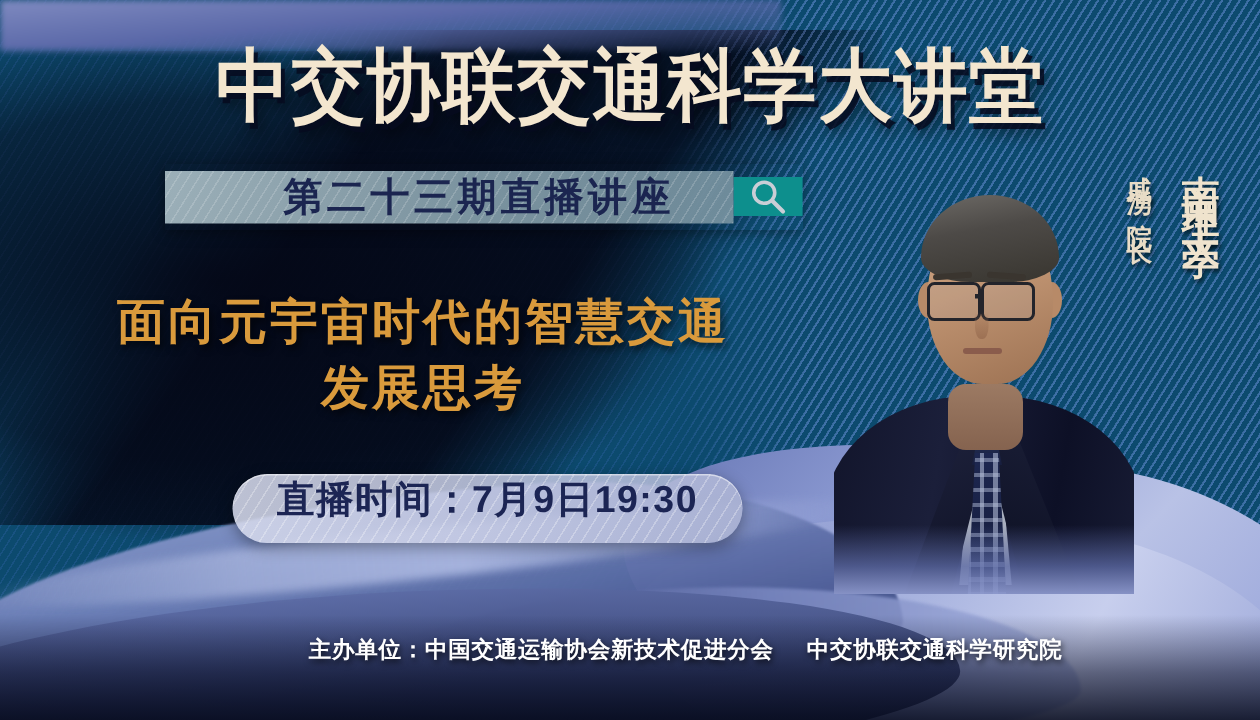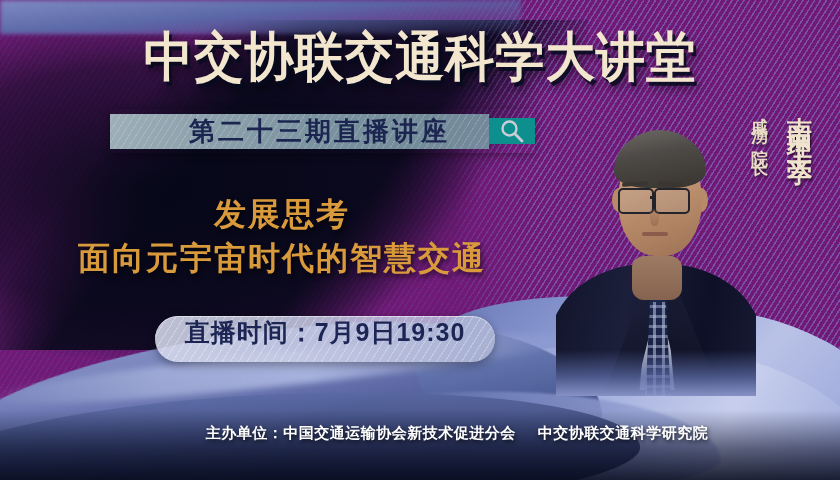--- a/index.html
+++ b/index.html
@@ -6,21 +6,21 @@
     margin: 0;
     padding: 0;
     background: #0a1028;
   }
   #poster {
     position: relative;
     width: 840px;
     height: 480px;
     overflow: hidden;
     font-family: "Liberation Sans", "DejaVu Sans", sans-serif;
-    background: #701a75;
+    background: #0c4a6e;
   }
 
   
   .bg-base {
     position: absolute; inset: 0;
     background:
       radial-gradient(ellipse 620px 320px at 78% 18%, #2a4490 0%, #1b2f६b 40%, rgba(12,20,51,0) 72%),
       radial-gradient(ellipse 520px 300px at 12% 8%, #3b4a86 0%, rgba(16,24,58,0) 70%),
       linear-gradient(160deg, #1a2352 0%, #0d1436 38%, #070c24 68%, #0a1130 100%);
   }
@@ -338,22 +338,22 @@
     </div>
     <div class="sub-bar-icon">
       <svg class="mag" viewBox="0 0 26 26">
         <circle cx="10.5" cy="10.5" r="7" fill="none" stroke="#c9ced6" stroke-width="2.4"></circle>
         <line x1="15.8" y1="15.8" x2="23" y2="23" stroke="#c9ced6" stroke-width="2.8" stroke-linecap="round"></line>
       </svg>
     </div>
   </div>
 
   <div class="topic">
+    <span>面向元宇宙时代的智慧交通</span>
     <span>发展思考</span>
-    <span>面向元宇宙时代的智慧交通</span>
   </div>
 
   <div class="time-pill">
     <div class="time-text">直播时间：7月9日19:30</div>
   </div>
 
   <div class="v-org">南京理工大学</div>
   <div class="v-person">戚湧  院长</div>
 
   <div class="footer">

